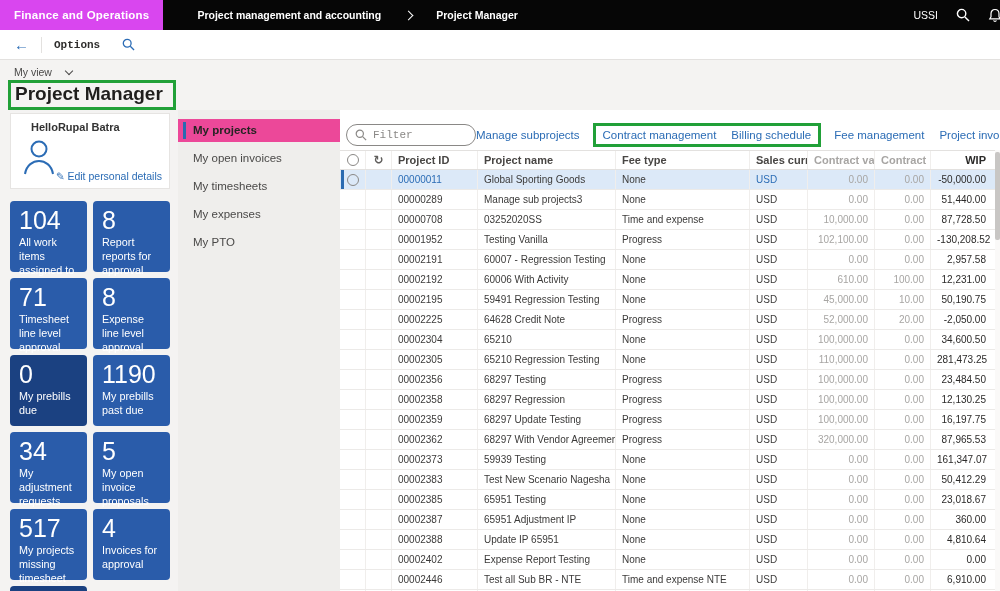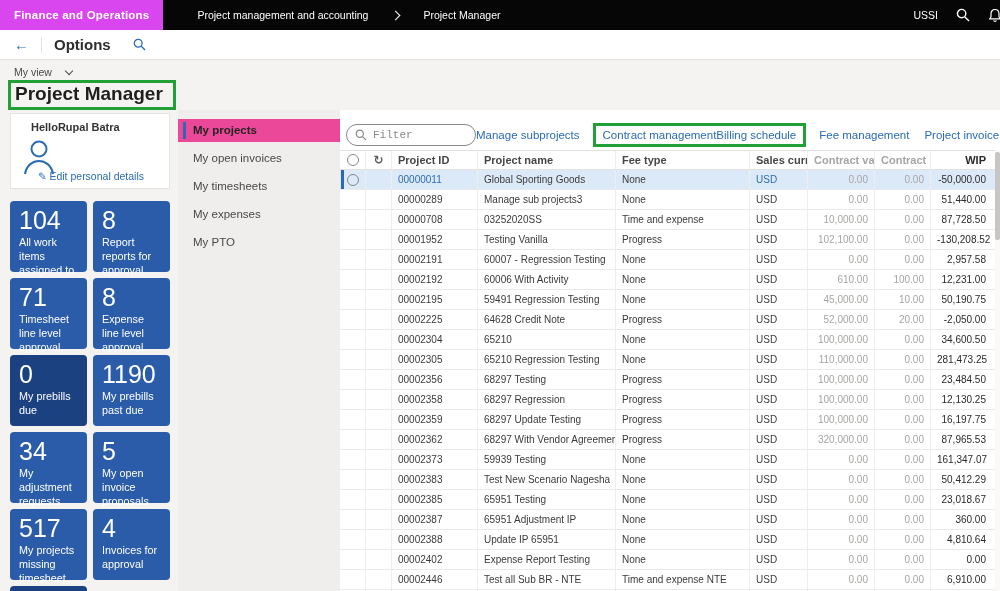--- a/index.html
+++ b/index.html
@@ -3,48 +3,48 @@
 <meta charset="utf-8">
 <style>
   * { margin:0; padding:0; box-sizing:border-box; }
   html,body { width:1000px; height:591px; overflow:hidden; background:#f4f3f2;
     font-family:"Liberation Sans","DejaVu Sans",sans-serif; color:#3b3a39; }
 
   
   .topbar { height:30px; background:#060606; display:flex; align-items:center; color:#fff; position:relative; }
   .app-box { height:30px; background:#d946ef; padding:0 14px; display:flex; align-items:center;
     font-size:11.5px; font-weight:bold; letter-spacing:.2px; }
-  .breadcrumb { display:flex; align-items:center; gap:24px; margin-left:34px; font-size:10.5px; }
+  .breadcrumb { display:flex; align-items:center; gap:24px; margin-left:34px; font-size:10.5px;font-weight:bold; }
   .crumb-chev { width:7px; height:7px; border-right:1.5px solid #fff; border-top:1.5px solid #fff;
     transform:rotate(45deg); display:inline-block; }
   .topbar-right { position:absolute; right:0; top:0; height:30px; display:flex; align-items:center; gap:18px; padding-right:2px; }
   .company { font-size:10.5px; }
   .icon-svg { display:block; }
 
   
   .command-bar { height:30px; background:#fff; border-bottom:1px solid #e3e1df; display:flex; align-items:center; }
   .back-arrow { color:#2b6cb5; font-size:15px; margin:0 12px 0 14px; cursor:pointer; }
   .cmd-sep { width:1px; height:16px; background:#e3e1df; margin-right:12px; }
-  .options-label { font-size:15px; font-weight:bold; color:#2e2d2c; margin-right:22px; cursor:pointer; }
+  .options-label { font-size:11px; font-weight:bold; color:#2e2d2c; margin-right:22px; cursor:pointer;font-family:Liberation Mono, monospace; }
 
   
   .page-head { padding:6px 0 0 14px; }
   .my-view { font-size:10.5px; color:#4a4948; display:flex; align-items:center; gap:14px; width:max-content; cursor:pointer; }
   .chev-down { width:6px; height:6px; border-right:1.2px solid #4a4948; border-bottom:1.2px solid #4a4948;
     transform:rotate(45deg); margin-top:-3px; }
   .title-box { display:inline-block; border:3px solid #21a038; padding:0 10px 2px 4px; margin:2px 0 0 -6px; background:transparent; }
   .page-title { font-size:19px; font-weight:bold; color:#1f1e1d; white-space:nowrap; }
 
   
   .content { display:flex; height:491px; }
   .left-col { width:160px; margin-left:10px; flex:none; display:flex; flex-direction:column; padding-top:3px; }
   .user-card { background:#fff; border:1px solid #e6e4e2; height:76px; position:relative; padding:7px 20px; }
   .user-name { font-size:11px; font-weight:bold; color:#333; }
   .avatar { position:absolute; left:10px; bottom:8px; color:#2b6cb5; }
-  .edit-link { position:absolute; right:25px; bottom:6px; font-size:10.5px; color:#2b6cb5; cursor:pointer; }
+  .edit-link { position:absolute; right:7px; bottom:6px; font-size:10.5px; color:#2b6cb5; cursor:pointer; }
   .tiles { margin-top:12px; flex:1; display:grid; grid-template-columns:1fr 1fr; gap:6px; grid-auto-rows:71px; overflow:hidden; }
   .tile { background:#2a5caa; border-radius:4px; color:#fff; padding:5px 9px 16px; display:flex;
     flex-direction:column; cursor:pointer; }
   .tile.dark { background:#1b4181; }
   .tile-count { font-size:25px; font-weight:400; line-height:1.15; }
   .tile-label { margin-top:auto; font-size:10.8px; line-height:1.3; }
 
   
   .nav-panel { width:162px; margin-left:8px; flex:none; background:#efeeec; padding-top:9px; }
   .nav-item { height:23px; line-height:23px; padding-left:15px; font-size:11.5px; color:#4a4948;
@@ -55,21 +55,21 @@
   
   .main { flex:1; background:#fff; position:relative; overflow:hidden; }
   .toolbar { height:40px; display:flex; align-items:center; padding:10px 10px 0 6px; }
   .filter-box { width:130px; height:22px; border:1px solid #8a8886; border-radius:11px; display:flex;
     align-items:center; padding:0 8px; gap:6px; background:#fff; flex:none; }
   .filter-box input { border:none; outline:none; width:90px; font-size:11px; color:#3b3a39;
     font-family:Liberation Mono, monospace; background:transparent; }
   .filter-box input::placeholder { color:#8a8886; }
   .links { display:flex; align-items:center; margin-left:auto; gap:15px; font-size:11.5px; white-space:nowrap; }
   .action-link { color:#2b6cb5; cursor:pointer; }
-  .green-group { border:3px solid #21a038; padding:3px 7px; display:flex; margin:0 -2px; }
+  .green-group { border:3px solid #21a038; padding:3px 7px; display:flex; gap:15px; margin:0 -2px; }
 
   
   .grid { position:absolute; left:0; right:5px; top:40px; bottom:0; overflow:hidden; }
   .grow { display:flex; height:20px; line-height:19px; font-size:10px; border-bottom:1px solid #eceae8; position:relative; }
   .grid-header .grow { border-top:1px solid #e3e1df; border-bottom:1px solid #e3e1df; color:#484644; font-weight:bold; font-size:11px; }
   .cell { flex:none; padding:0 6px; overflow:hidden; white-space:nowrap; border-right:1px solid #f0eeec; }
   .c-sel { width:26px; display:flex; align-items:center; justify-content:center; padding:0; }
   .c-ref { width:26px; display:flex; align-items:center; justify-content:center; padding:0; color:#605e5c; font-size:12px; }
   .c-id { width:86px; }
   .c-name { width:138px; }

